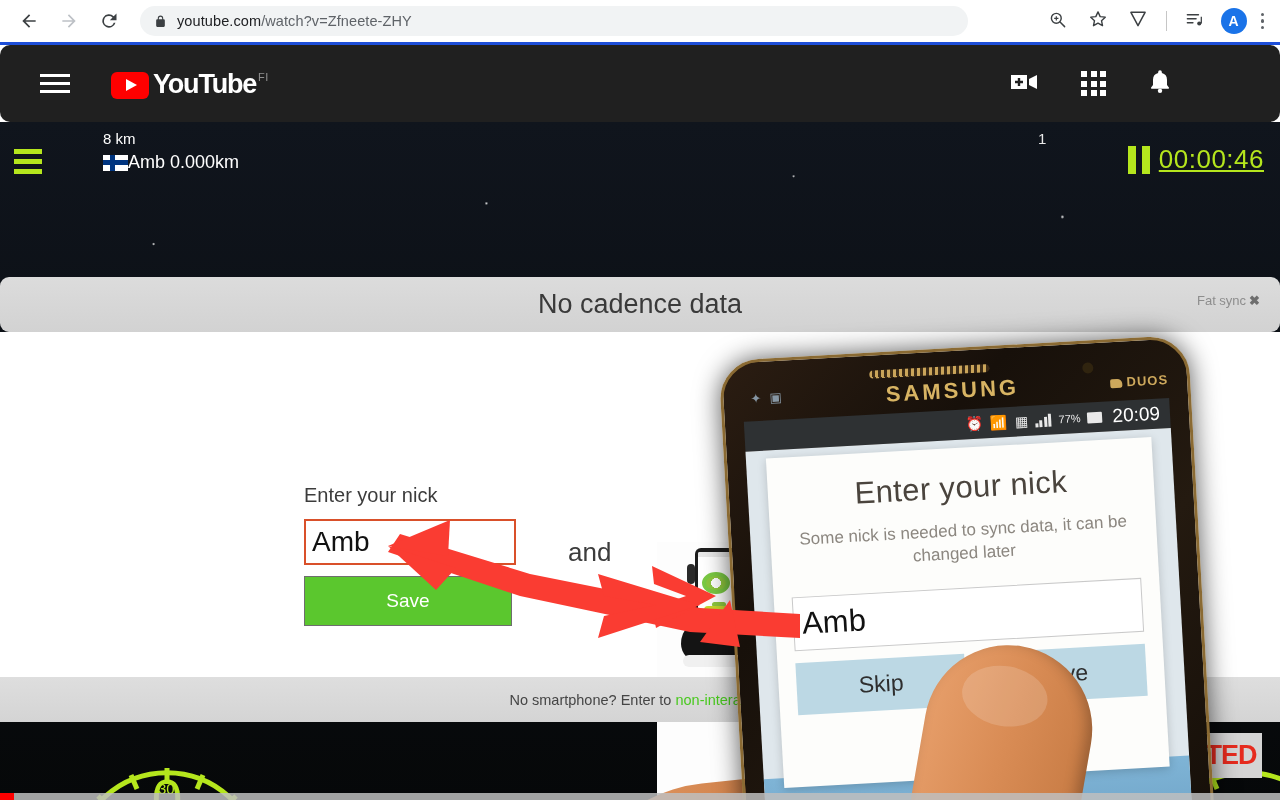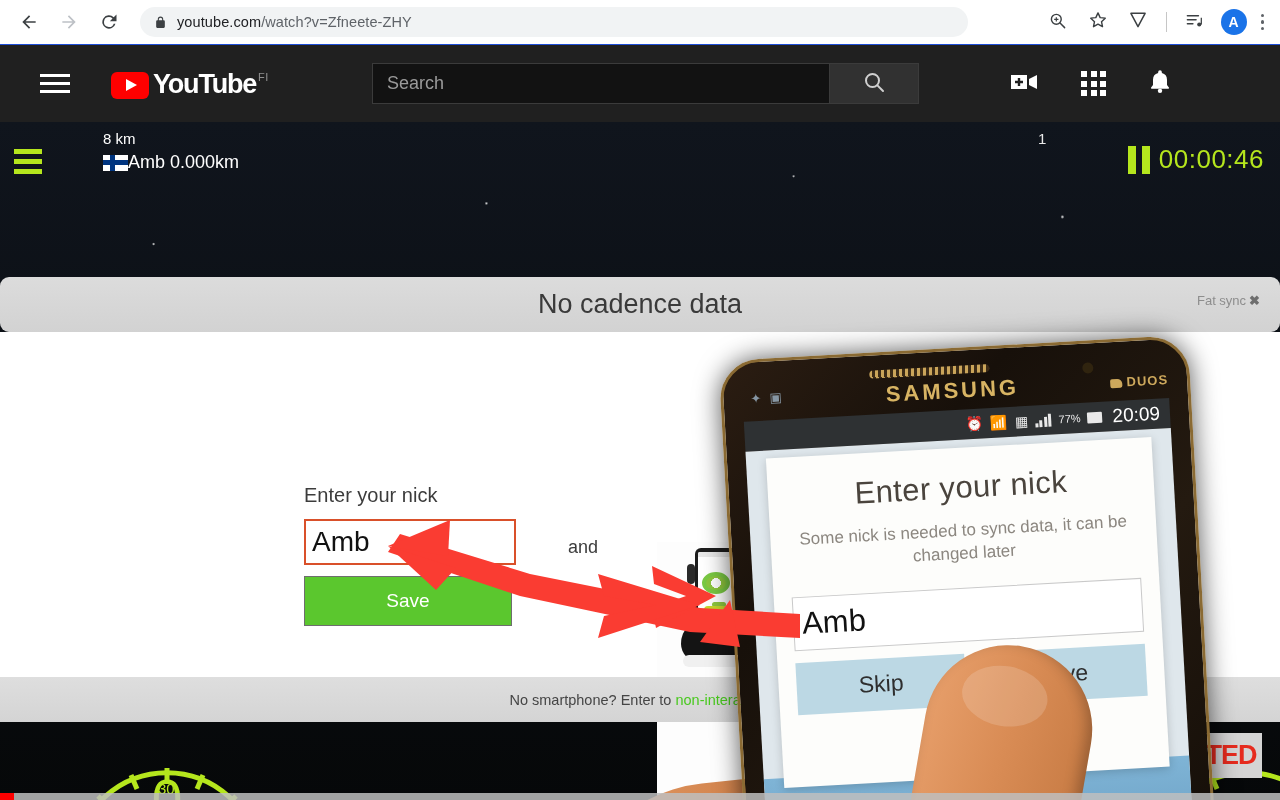--- a/index.html
+++ b/index.html
@@ -8,21 +8,21 @@
     overflow: hidden;
     font-family: "Liberation Sans", sans-serif;
     background: #fff;
   }
   .screen { position: relative; width: 1280px; height: 800px; overflow: hidden; }
 
   
   .browser-bar {
     position: absolute; left: 0; top: 0; width: 1280px; height: 45px;
     background: #ffffff;
-    border-bottom: 1px solid #1d4ed8;
+    border-bottom: 3px solid #1d4ed8;
     display: flex; align-items: center;
   }
   .tabstrip-edge {
     position: absolute; left: 0; top: 0; width: 1280px; height: 3px;
     background: #dee1e6;
   }
   .tabstrip-edge .tab-stub {
     position: absolute; left: 236px; top: 0; width: 560px; height: 3px;
     background: #fff; border-radius: 6px 6px 0 0;
   }
@@ -55,21 +55,21 @@
     display: flex; align-items: center; justify-content: center;
     font-size: 14px; font-weight: bold; margin: 0 6px; cursor: pointer;
   }
   .kebab { display: flex; flex-direction: column; gap: 3px; align-items: center; cursor: pointer; padding: 0 8px; }
   .kebab i { width: 3.5px; height: 3.5px; border-radius: 50%; background: #5f6368; display: block; }
 
   
   .yt-header {
     position: absolute; left: 0; top: 45px; width: 1280px; height: 77px;
     background: #202020;
-    display: flex; align-items: center;
+    display: flex; align-items: center; border-radius: 10px;
   }
   .yt-burger { margin-left: 34px; display: flex; flex-direction: column; gap: 5px; cursor: pointer; padding: 6px; }
   .yt-burger i { display: block; width: 30px; height: 3px; background: #fff; }
   .yt-logo { display: flex; align-items: flex-start; margin-left: 35px; cursor: pointer; }
   .yt-play {
     width: 38px; height: 27px; background: #ff0000; border-radius: 6px;
     display: flex; align-items: center; justify-content: center; margin-top: 3px;
   }
   .yt-play::after {
     content: ""; border-left: 11px solid #fff;
@@ -131,21 +131,21 @@
   .flag-fi {
     width: 25px; height: 16px; background: #fff; position: relative; display: inline-block; flex: 0 0 auto;
   }
   .flag-fi::before { content: ""; position: absolute; left: 7px; top: 0; width: 5px; height: 16px; background: #003580; }
   .flag-fi::after  { content: ""; position: absolute; left: 0; top: 5.5px; width: 25px; height: 5px; background: #003580; }
   .ov-rider-text { color: #fff; font-size: 18px; }
   .ov-pos { position: absolute; left: 1038px; top: 8px; color: #e9e9e9; font-size: 15px; }
   .ov-timer { position: absolute; right: 16px; top: 22px; display: flex; align-items: center; gap: 9px; }
   .pause-ic { display: flex; gap: 6px; cursor: pointer; }
   .pause-ic i { width: 8px; height: 28px; background: #b5e61d; display: block; }
-  .timer-text { color: #b5e61d; font-size: 26px; letter-spacing: .5px; }
+  .timer-text { color: #b5e61d; font-size: 26px; letter-spacing: .5px; text-decoration: underline; }
 
   
   .band-cadence {
     position: absolute; left: 0; top: 155px; width: 1280px; height: 55px;
     background: linear-gradient(180deg,#dcdcdc,#d2d2d2);
     display: flex; align-items: center; justify-content: center; border-radius: 9px;
   }
   .band-cadence .txt { font-size: 27px; color: #3a3a3a; }
   .fat-burn {
     position: absolute; right: 20px; top: 16px;
@@ -166,21 +166,21 @@
     font-size: 28px; color: #111; padding: 0 6px;
     font-family: "Liberation Sans", sans-serif;
     outline: none;
   }
   .save-btn {
     width: 208px; height: 50px; margin-top: 11px;
     background: #5bc72e; border: 1px solid #6e6e6e;
     color: #fff; font-size: 19px; cursor: pointer;
     font-family: "Liberation Sans", sans-serif;
   }
-  .and-word { position: absolute; left: 568px; top: 205px; font-size: 18px; color: #3c3c3c; }
+  .and-word { position: absolute; left: 568px; top: 205px; font-size: 26px; color: #3c3c3c; }
 
   
   .mount-photo {
     position: absolute; left: 657px; top: 210px; width: 120px; height: 345px;
     background: #fdfdfd; overflow: hidden;
   }
   .mp-phone {
     position: absolute; left: 38px; top: 6px; width: 42px; height: 68px;
     background: #1d1d1d; border-radius: 6px; padding: 4px 3px;
   }
@@ -427,31 +427,20 @@
   <div class="yt-header">
     <div class="yt-burger">
       <i></i>
         <i></i>
         <i></i>
     </div>
     <div class="yt-logo">
       <span class="yt-play"></span>
       <span class="yt-word">YouTube</span>
       <span class="yt-cc">FI</span>
-    </div>
-    <div class="yt-search-wrap">
-      <input class="yt-search-input" value="" placeholder="Search" style="">
-      <div class="yt-search-btn">
-        <span>
-          <svg width="24" height="24" viewBox="0 0 24 24">
-              <circle cx="10.5" cy="10.5" r="6.5" fill="none" stroke="#d0d0d0" stroke-width="2"></circle>
-              <path d="M15.4 15.4L21 21" stroke="#d0d0d0" stroke-width="2" stroke-linecap="round"></path>
-            </svg>
-        </span>
-      </div>
     </div>
     <div class="yt-right">
       <div class="yt-ic">
         <span>
           <svg width="32" height="24" viewBox="0 0 32 24">
               <path d="M2 5h16v14H2z" fill="#fff"></path>
               <path d="M20 9l8-4v14l-8-4z" fill="#fff"></path>
               <path d="M10 8v8M6 12h8" stroke="#202020" stroke-width="2.4"></path>
             </svg>
         </span>

